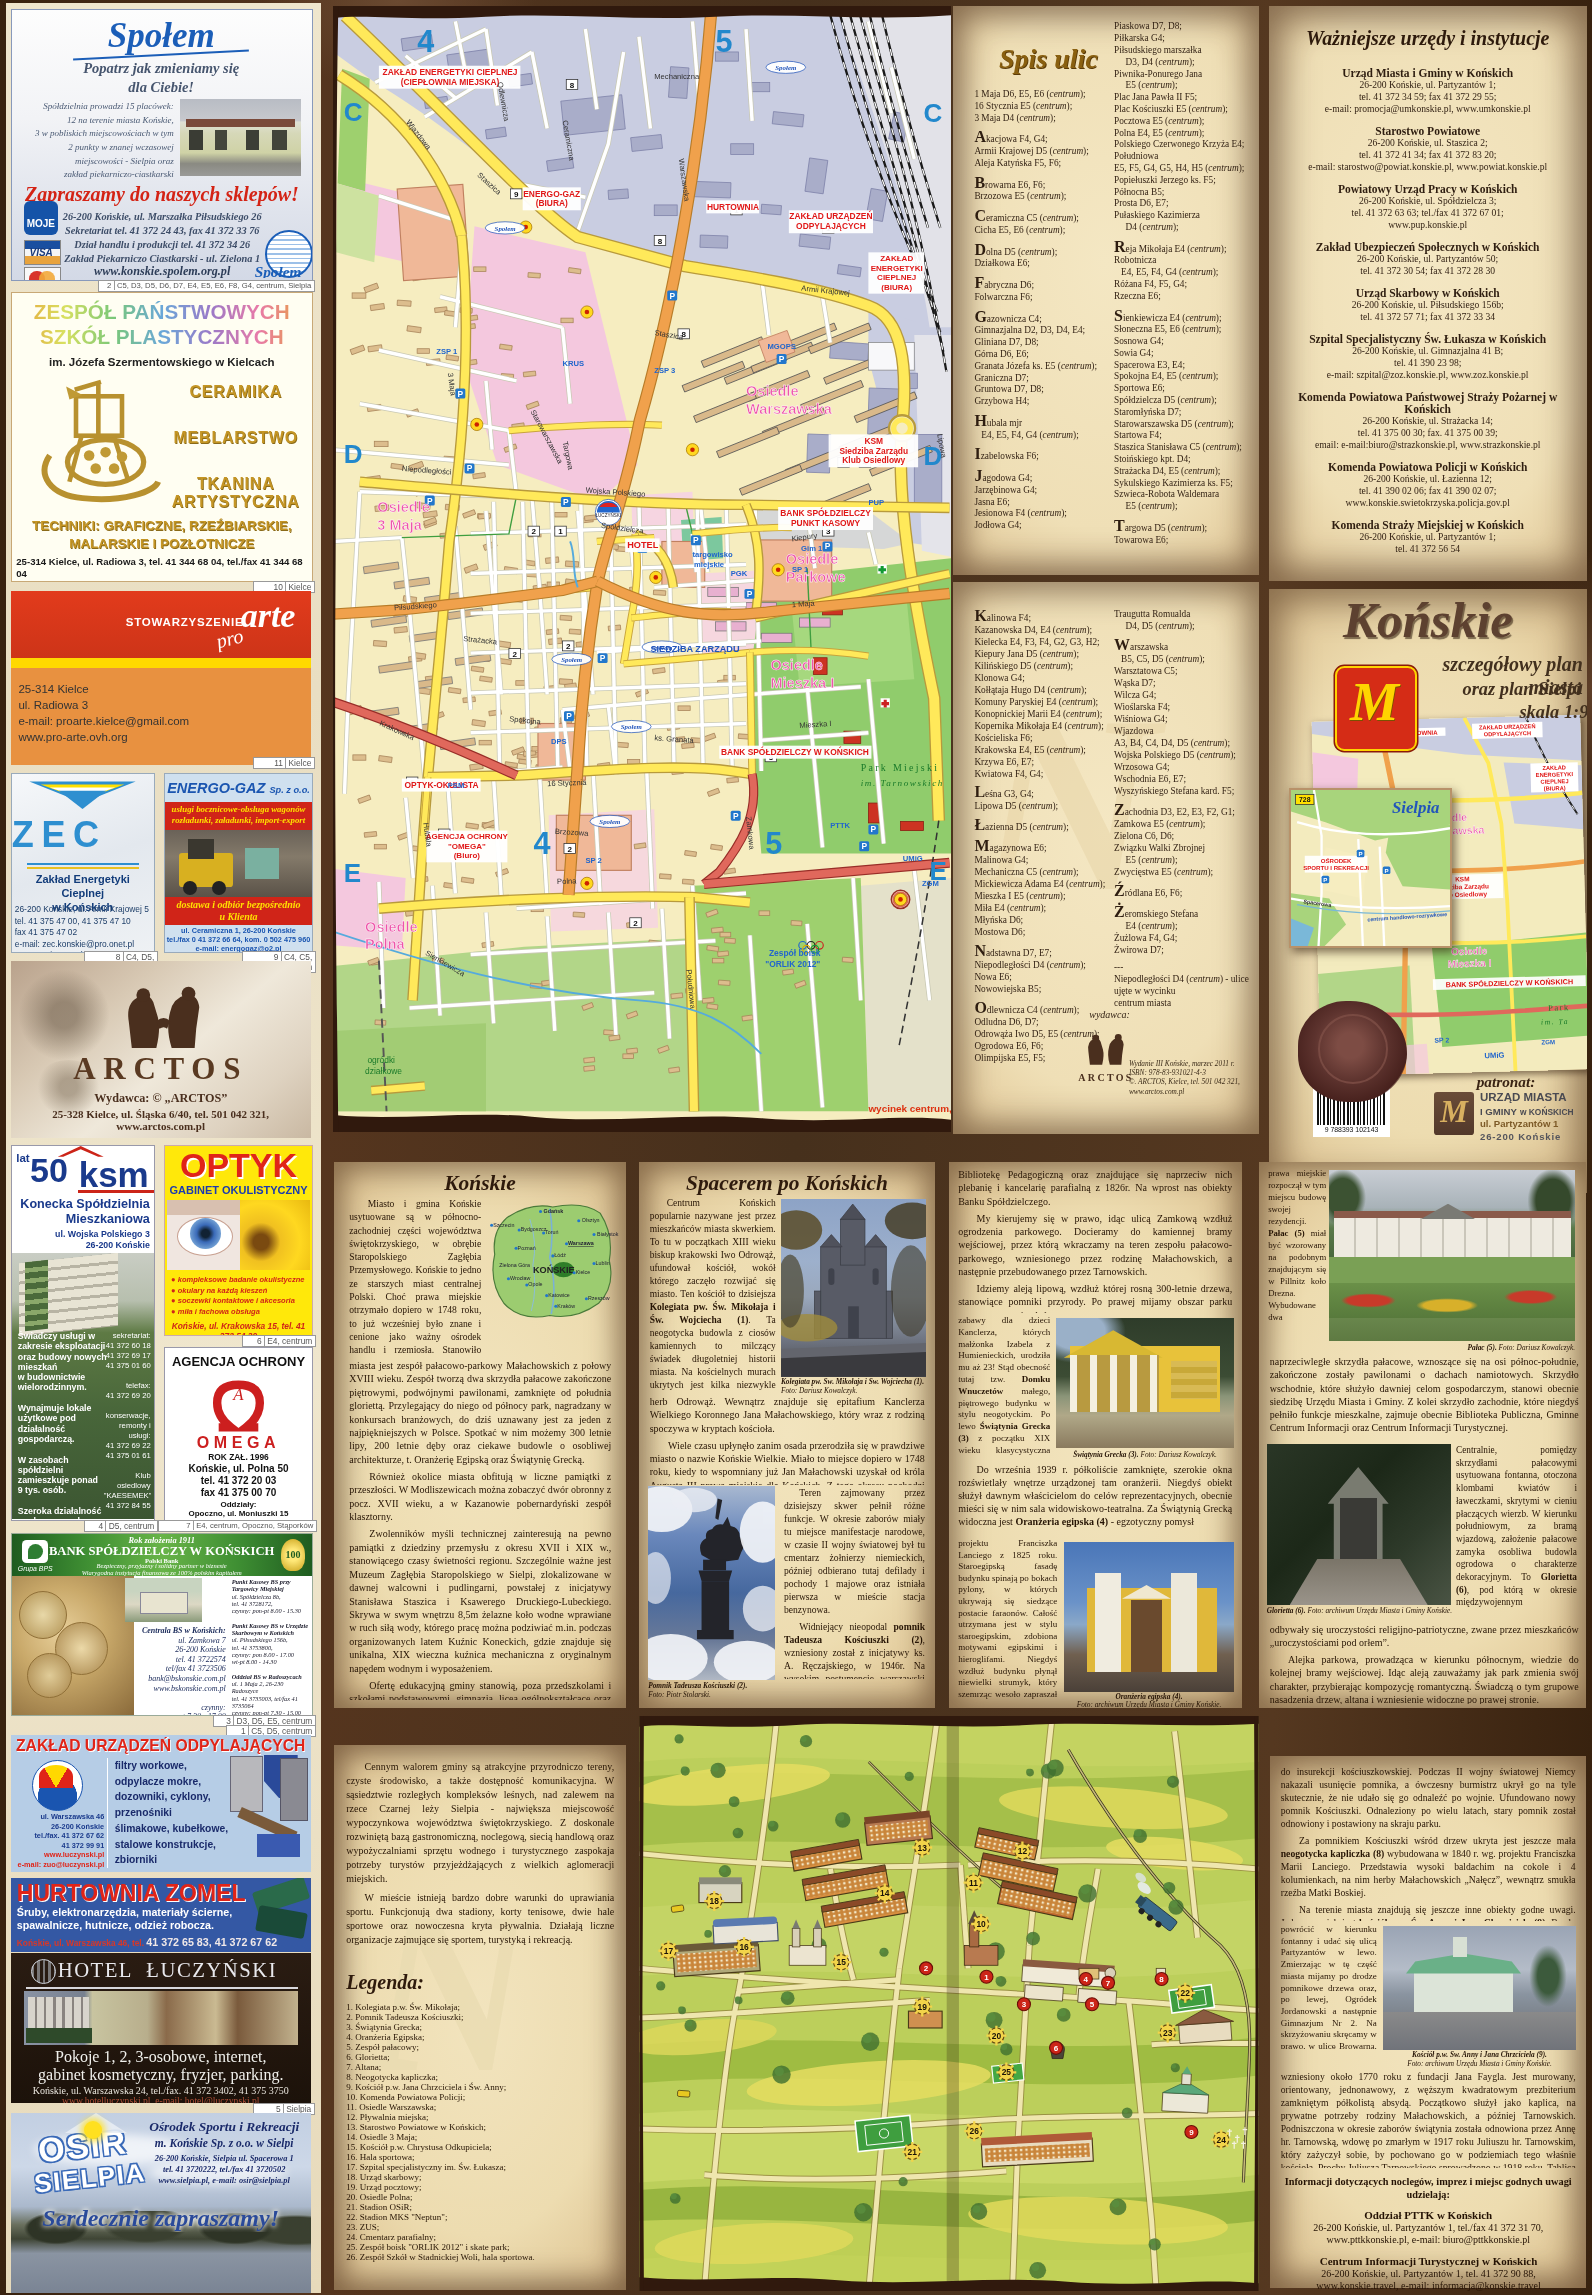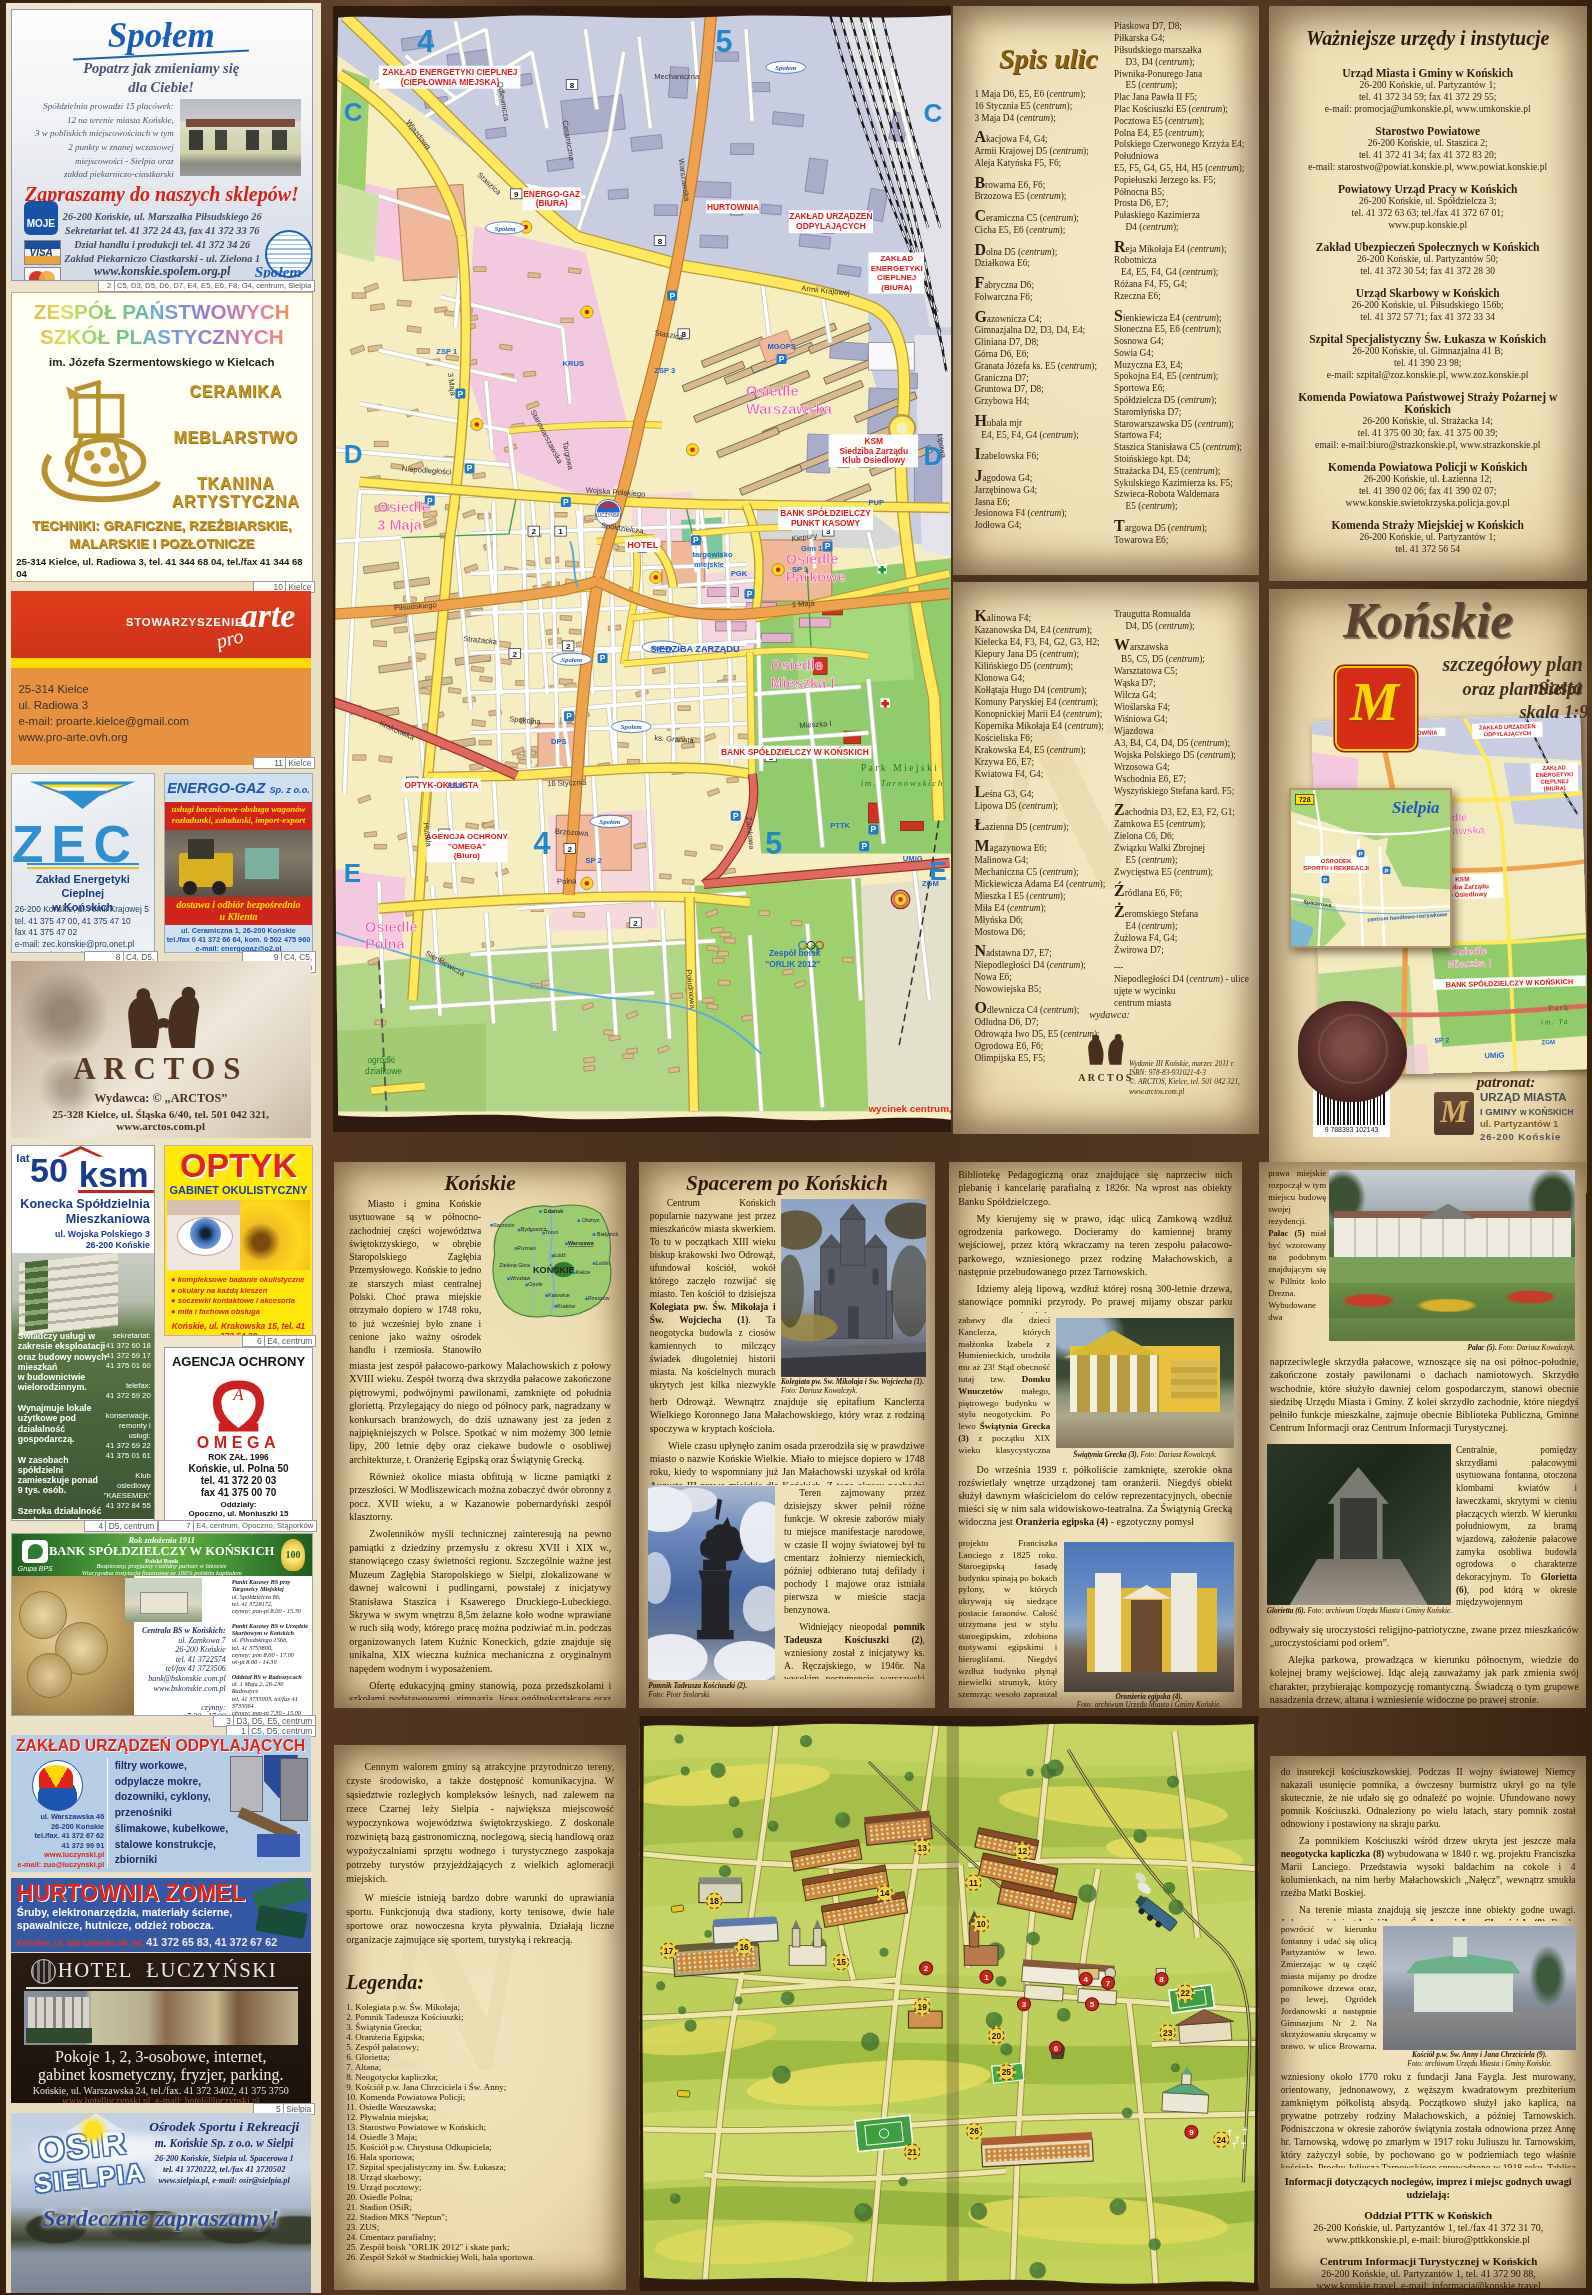--- a/index.html
+++ b/index.html
@@ -112,21 +112,21 @@
 
 <div class="p" style="left:10.7px;top:773px;width:142px;height:178px;background:linear-gradient(160deg,#f6f8fa 0%,#e3e8ee 50%,#eef1f4 100%);border:0.8px solid #9ab;">
 
   <svg class="p" style="left:13.8px;top:6.1px;" width="115" height="38" viewBox="0 0 150 50">
     <path d="M5 2 L145 2 L75 30 Z" fill="#2e8fd0"></path>
     <path d="M20 6 L130 6 L75 26 Z" fill="#ffe000"></path>
     <path d="M32 10 L118 10 L75 24 Z" fill="#fff"></path>
     <path d="M44 14 L106 14 L75 38 Z" fill="#2e8fd0"></path>
   </svg>
 
-  <div class="p" style="left:0;top:40px;width:117px;text-align:left;color:#2e8fd0;font-weight:bold;font-size:52px;letter-spacing:7.7px;font-family:'Liberation Sans',sans-serif;">ZEC</div>
+  <div class="p" style="left:0;top:40px;width:117px;text-align:left;color:#2e8fd0;font-weight:bold;font-size:36px;letter-spacing:7.7px;font-family:'Liberation Sans',sans-serif;">ZEC</div>
   <div class="p" style="left:15.3px;top:89px;width:112px;height:2.3px;background:#2e8fd0;"></div>
   <div class="p" style="left:15.3px;top:93px;width:112px;height:2.3px;background:#e8c020;"></div>
 
   <div class="p" style="left:3.1px;top:99px;width:136px;text-align:center;color:#123c7a;font-weight:bold;font-size:11px;line-height:13.8px;font-family:'Liberation Sans',sans-serif;">Zakład Energetyki Cieplnej<br>w Końskich</div>
 
   <div class="p" style="left:3.1px;top:130px;width:136px;color:#20406a;font-size:8.4px;line-height:11.5px;font-family:'Liberation Sans',sans-serif;">26-200 Końskie, ul. Armii Krajowej 5<br>tel. 41 375 47 00, 41 375 47 10<br>fax 41 375 47 02<br>e-mail: zec.konskie@pro.onet.pl<br>www.zec.internetdsl.pl</div>
 </div>
 
 <div class="lbl" style="left:84px;top:951px;width:67px;"><b>8</b>C4, D5, centrum</div>
 
@@ -1168,21 +1168,21 @@
       <div style="margin:1.5px 0 0 0;"><span style="font-size:16px;font-weight:bold;line-height:11.8px;">R</span>eja Mikołaja E4 (<i>centrum</i>);</div>
       <div>Robotnicza</div>
       <div>&nbsp;&nbsp;&nbsp;E4, E5, F4, G4 (<i>centrum</i>);</div>
       <div>Różana F4, F5, G4;</div>
       <div>Rzeczna E6;</div>
       <div style="height:5.4px"></div>
       <div style="margin:1.5px 0 0 0;"><span style="font-size:16px;font-weight:bold;line-height:11.8px;">S</span>ienkiewicza E4 (<i>centrum</i>);</div>
       <div>Słoneczna E5, E6 (<i>centrum</i>);</div>
       <div>Sosnowa G4;</div>
       <div>Sowia G4;</div>
-      <div>Muzyczna E3, E4;</div>
+      <div>Spacerowa E3, E4;</div>
       <div>Spokojna E4, E5 (<i>centrum</i>);</div>
       <div>Sportowa E6;</div>
       <div>Spółdzielcza D5 (<i>centrum</i>);</div>
       <div>Staromłyńska D7;</div>
       <div>Starowarszawska D5 (<i>centrum</i>);</div>
       <div>Startowa F4;</div>
       <div>Staszica Stanisława C5 (<i>centrum</i>);</div>
       <div>Stoińskiego kpt. D4;</div>
       <div>Strażacka D4, E5 (<i>centrum</i>);</div>
       <div>Sykulskiego Kazimierza ks. F5;</div>

